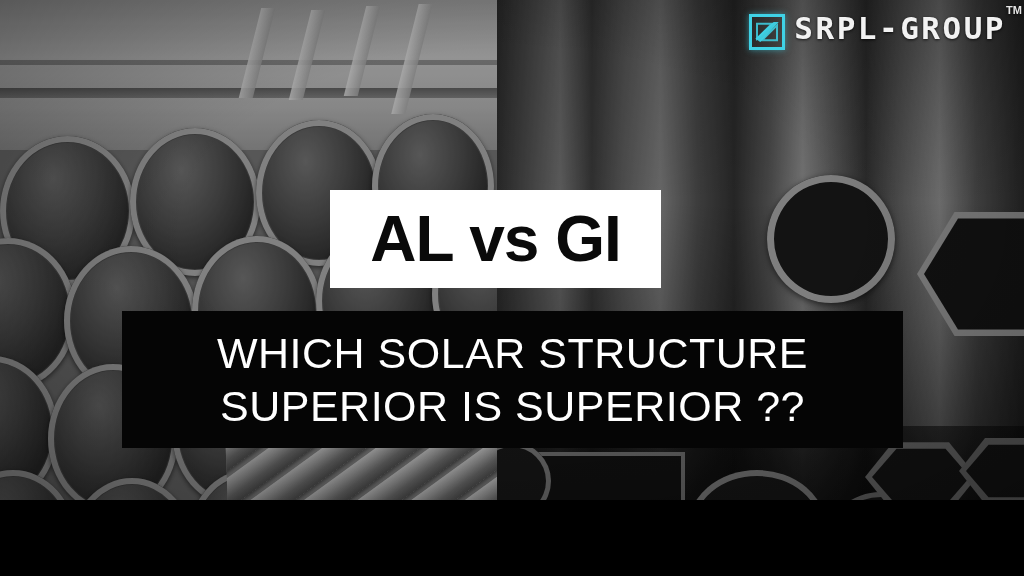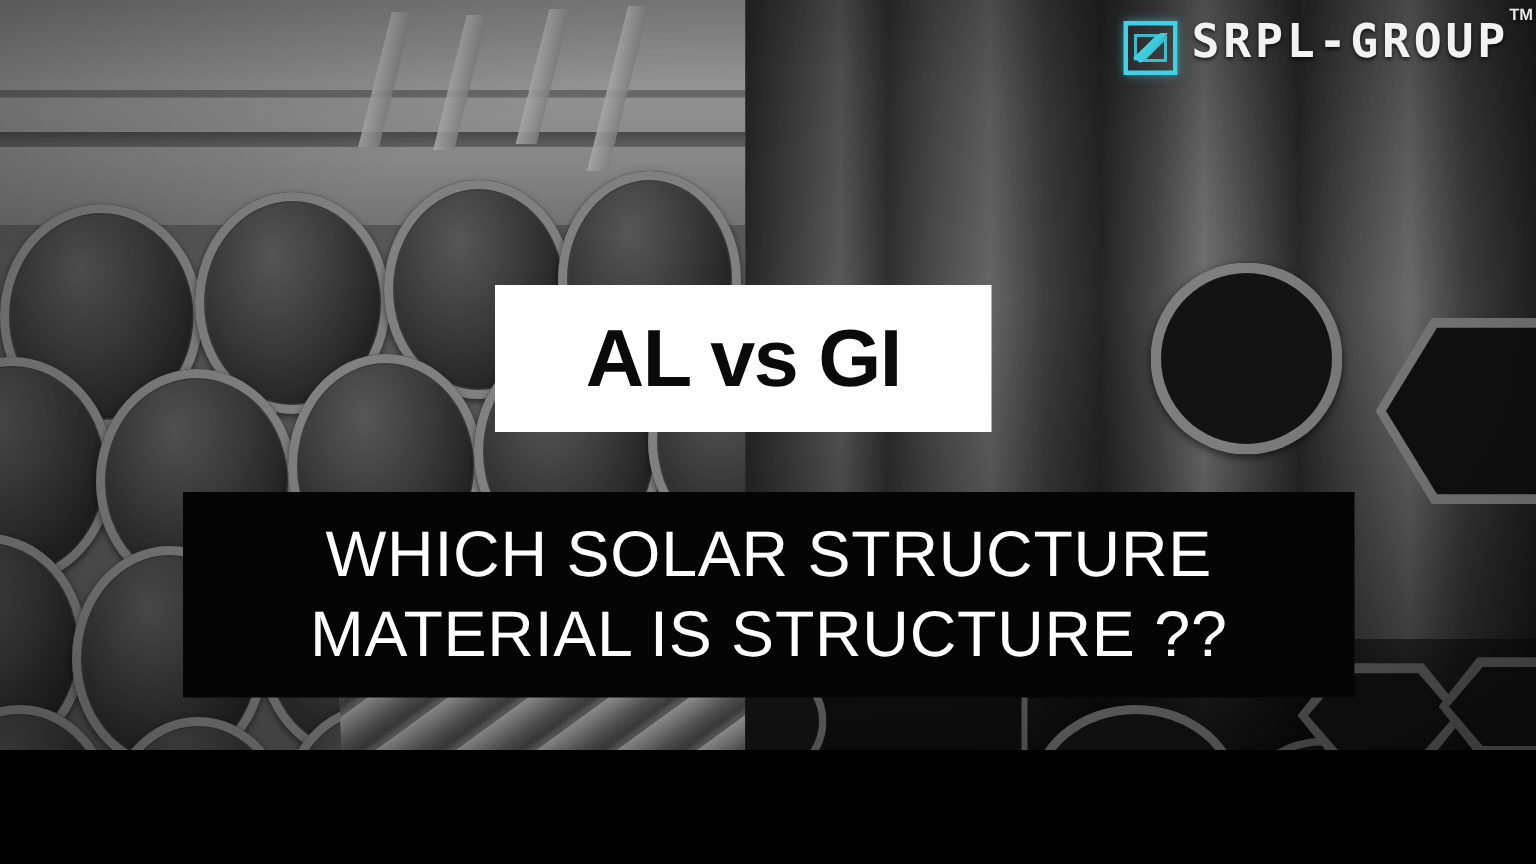--- a/index.html
+++ b/index.html
@@ -164,28 +164,28 @@
 
   
   .title-box {
     position:absolute; left:330px; top:190px;
     width:331px; height:98px;
     background:#ffffff;
     display:flex; align-items:center; justify-content:center;
     z-index:15;
   }
   .title-box .headline {
-    font-size:54px; font-weight:700; color:#0a0a0a;
+    font-size:64px; font-weight:700; color:#0a0a0a;
     letter-spacing:-1px; line-height:1;
     font-family:"Liberation Sans", sans-serif;
     white-space:nowrap;
   }
 
   .subtitle-box {
-    position:absolute; left:122px; top:328px;
+    position:absolute; left:122px; top:311px;
     width:781px; height:137px;
     background:#050505;
     display:flex; flex-direction:column;
     align-items:center; justify-content:center;
     z-index:15;
   }
   .subtitle-line {
     color:#ffffff;
     font-size:43px; font-weight:400;
     letter-spacing:.5px; line-height:1.22;
@@ -280,16 +280,16 @@
       </div>
     </div>
   </div>
 
   <div class="title-box">
     <div class="headline">AL vs GI</div>
   </div>
 
   <div class="subtitle-box">
     <div class="subtitle-line">WHICH SOLAR STRUCTURE</div>
-    <div class="subtitle-line">MATERIAL IS STRUCTURE ??</div>
+    <div class="subtitle-line">SUPERIOR IS SUPERIOR ??</div>
   </div>
 
 </div>
 
 </body></html>

